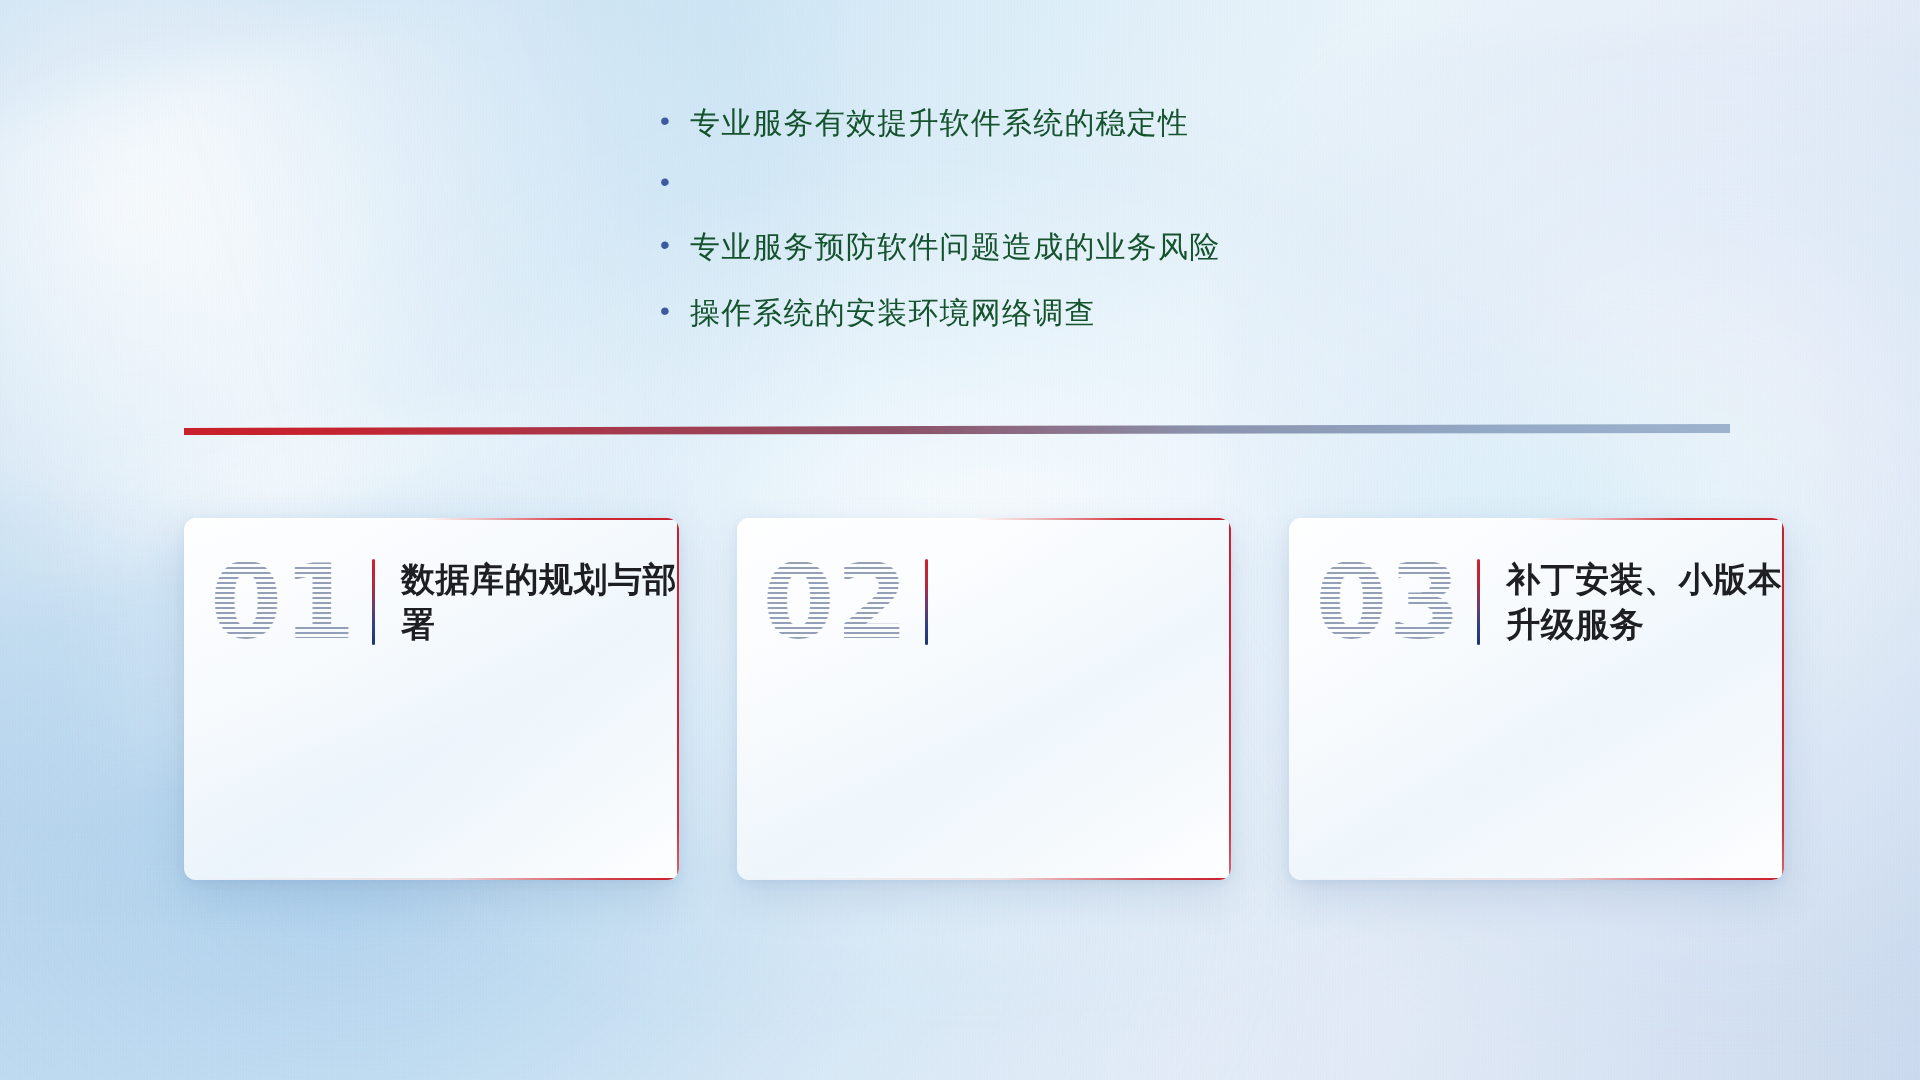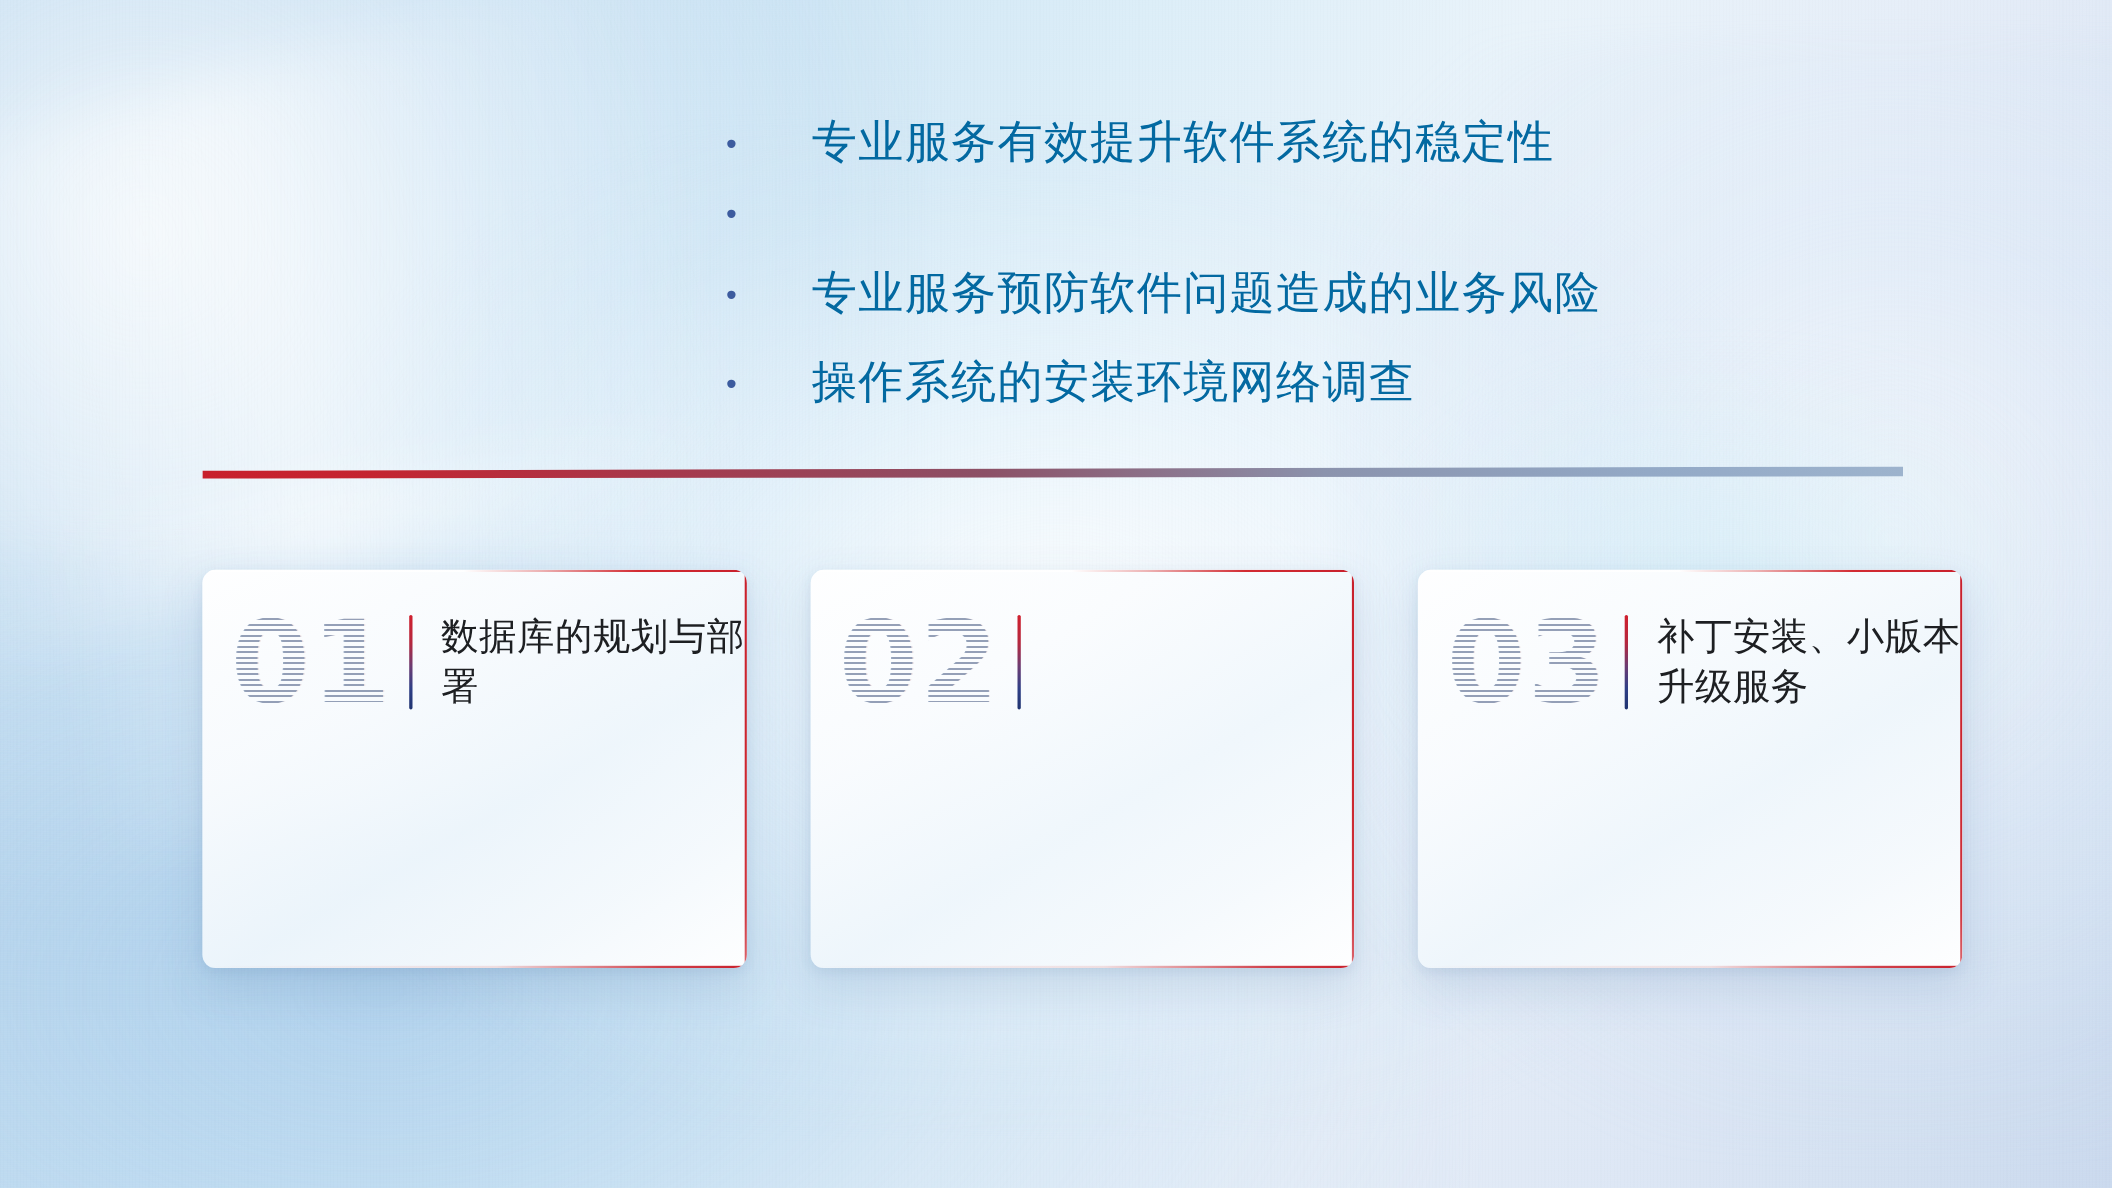--- a/index.html
+++ b/index.html
@@ -132,27 +132,26 @@
   }
   .bullet-dot {
     flex: 0 0 auto;
     width: 30px;
     color: #3c5b9e;
     font-size: 28px;
     line-height: 1;
     transform: translateY(-3px);
   }
   .bullet-text {
-    font-size: 41px;
+    font-size: 30px;
     line-height: 1.25;
-    color: #0369a1;
+    color: #14532d;
     letter-spacing: 1.2px;
     font-weight: 500;
     white-space: nowrap;
-    margin-left: 48px;
   }
 
   
   .divider-wrap {
     position: absolute;
     left: 184px;
     top: 424px;
     width: 1546px;
     height: 22px;
   }
@@ -270,21 +269,21 @@
         #d0202e 0%,
         #b4283f 30%,
         #6a3c73 55%,
         #2f3f86 78%,
         #1f3470 100%);
   }
   .card-title {
     font-size: 34px;
     line-height: 1.32;
     color: #1d1f22;
-    font-weight: 400;
+    font-weight: 700;
     letter-spacing: 0.5px;
   }
 
   .card-body {
     padding: 6px 34px 0 34px;
   }
   .card-body p {
     margin: 0;
     font-size: 22px;
     line-height: 2.0;

